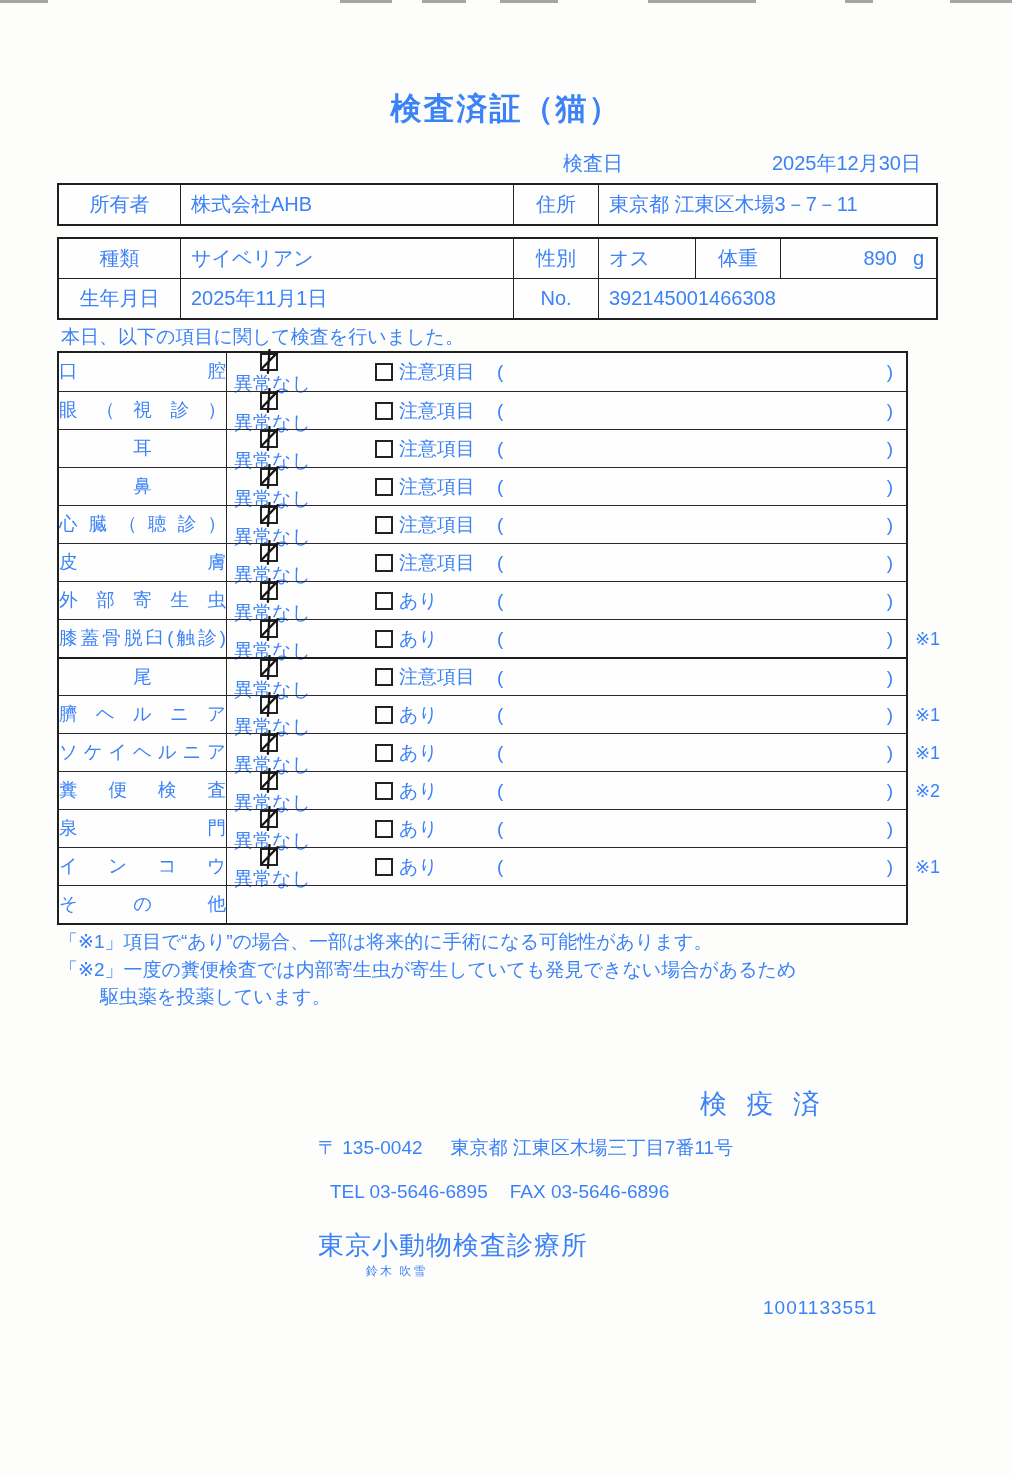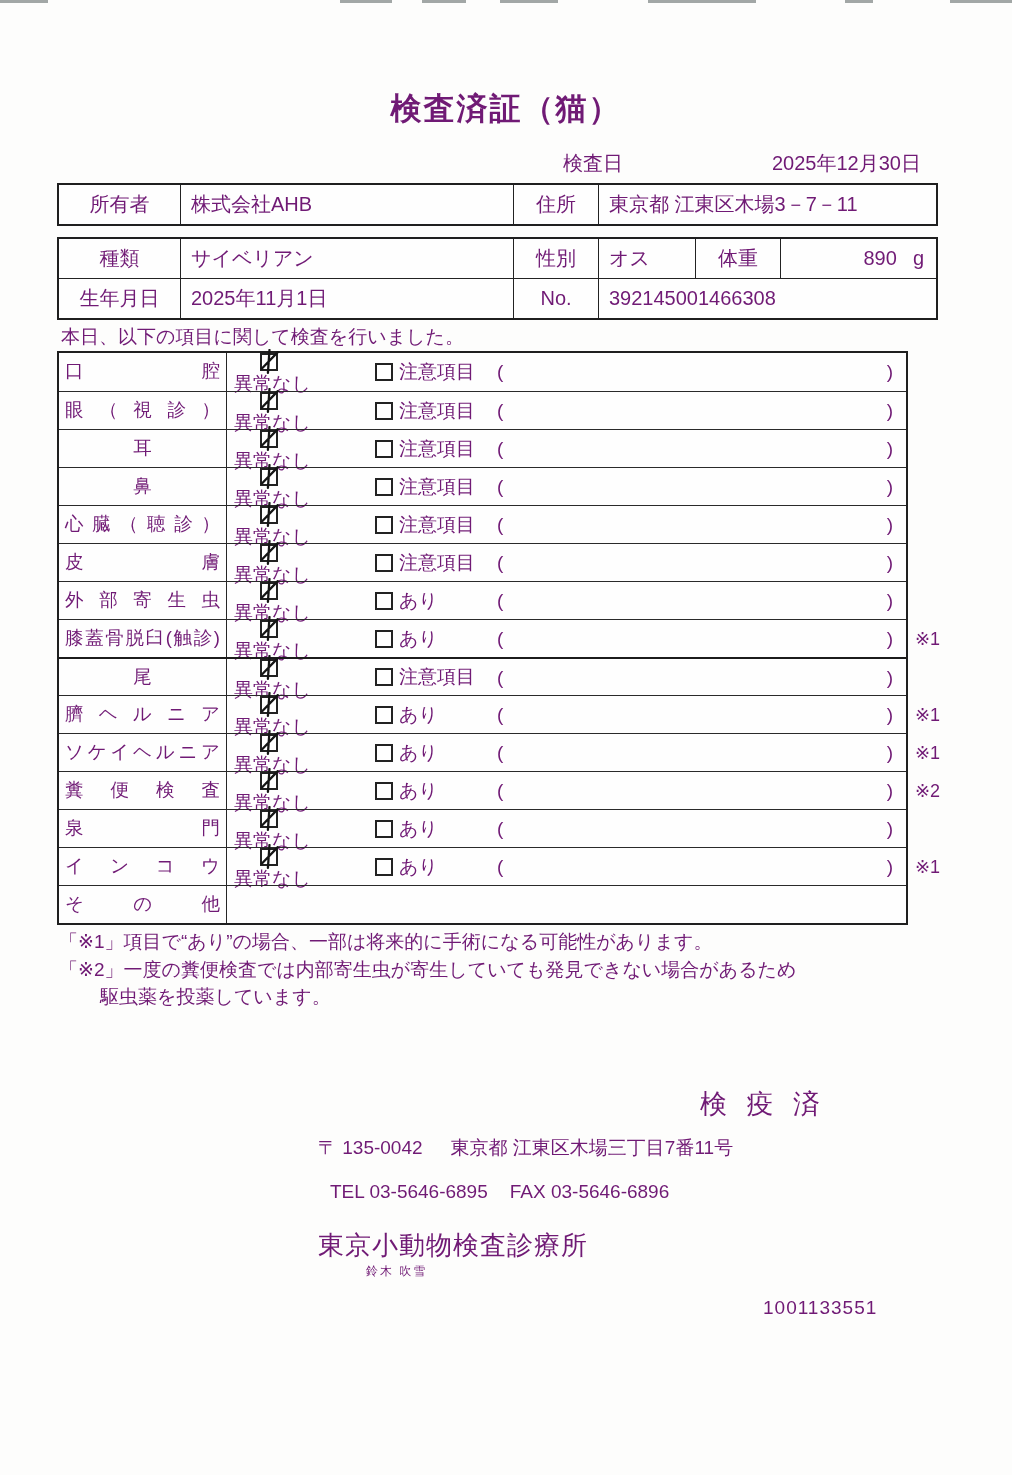--- a/index.html
+++ b/index.html
@@ -1,18 +1,18 @@
 <!DOCTYPE html>
 <html><head>
 <meta charset="utf-8">
 <style>
   html,body{margin:0;padding:0;background:#e8e8e8;}
   .page{
     position:relative;width:1012px;height:1475px;margin:0 auto;
-    background:#fdfdfc;color:#701a75;overflow:hidden;
+    background:#fdfdfc;color:#3b82f6;overflow:hidden;
     font-family:"Liberation Sans","DejaVu Sans",sans-serif;
   }
   
   .scanmark{position:absolute;top:0;height:3px;background:#47514f;opacity:.5;}
 
   .title{position:absolute;top:88px;left:0;width:100%;text-align:center;
     font-size:31px;font-weight:600;letter-spacing:2px;}
 
   .dateline-label{position:absolute;left:563px;top:150px;font-size:20px;}
   .dateline-value{position:absolute;left:772px;top:150px;font-size:20px;}
@@ -40,21 +40,21 @@
   .intro{position:absolute;left:61px;top:324px;font-size:19px;}
 
   
   .ctable{position:absolute;left:57px;top:351px;width:851px;
     border:2.3px solid #1f1f1f;box-sizing:border-box;background:#fefefe;}
   .row{position:relative;display:flex;height:38px;box-sizing:border-box;}
   .row + .row{border-top:1.6px solid #2a2a2a;}
   .row.thick{border-top:2.4px solid #1b1b1b;}
   .cell{box-sizing:border-box;}
   .cell.label{width:168px;flex:none;border-right:1.7px solid #262626;
-    padding:0 6px;font-size:18.5px;line-height:36px;white-space:nowrap;overflow:hidden;
+    padding:0 0;font-size:18.5px;line-height:36px;white-space:nowrap;overflow:hidden;
     text-align:justify;text-align-last:justify;}
   .cell.label[data-align="center"]{text-align:center;text-align-last:center;}
   .cell.content{flex:1;position:relative;font-size:19px;}
   .opt{position:absolute;top:0;height:100%;display:flex;align-items:center;}
   .o1{left:7px;flex-direction:column;}
   .o2{left:148px;}
   .cb{width:14px;height:14px;border:2px solid #222;display:inline-block;
     position:relative;margin-right:6px;flex:none;background:#fff;}
   svg.check{position:absolute;left:-4px;top:-6px;width:24px;height:28px;
     stroke:#151515;stroke-width:2.2;fill:none;stroke-linecap:round;}

